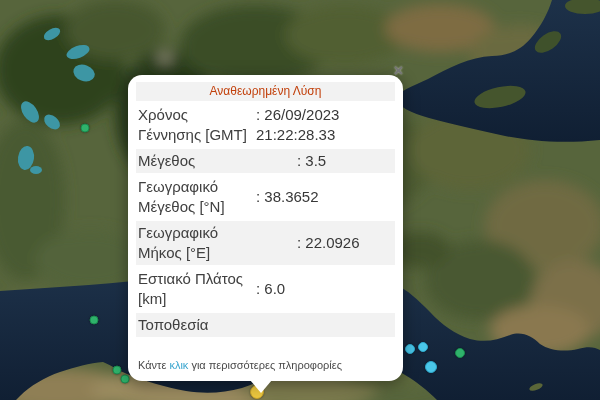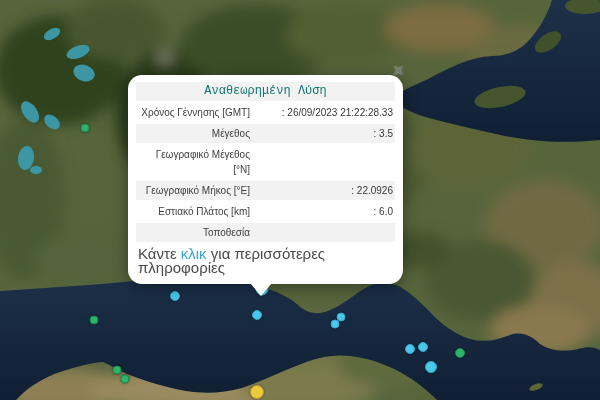--- a/index.html
+++ b/index.html
@@ -13,25 +13,25 @@
   
   .popup{position:absolute;left:128px;top:75px;width:275px;background:#ffffff;border-radius:14px;
          box-shadow:0 3px 16px rgba(0,0,0,.4);z-index:5;}
   .popup-tail{position:absolute;bottom:-12px;left:122px;width:0;height:0;
               border-left:11px solid transparent;border-right:11px solid transparent;
               border-top:13px solid #ffffff;}
   .popup-close{position:absolute;top:-12px;right:0px;color:#757575;font-size:16px;line-height:16px;
                font-weight:bold;cursor:pointer;text-shadow:0 0 2px rgba(255,255,255,.6);}
   .popup-inner{padding:7px 8px 8px 8px;display:flex;flex-direction:column;gap:2px;}
   .popup-header{background:#f2f2f2;text-align:center;font-size:12px;line-height:17px;padding:1px 0;}
-  .prow{display:flex;align-items:center;font-size:10px;line-height:15px;color:#404040;text-align:right;}
+  .prow{display:flex;align-items:center;font-size:15px;line-height:20px;color:#404040;}
   .prow.alt{background:#f2f2f2;gap:41px;}
   .prow .lbl{flex:0 0 112px;padding:2px 2px 2px 2px;}
   .prow .val{flex:1;padding:2px 2px 2px 4px;color:#383838;}
-  .popup-footer{font-size:15px;line-height:14px;color:#4a4a4a;padding:3px 2px 1px 2px;}
+  .popup-footer{font-size:11px;line-height:14px;color:#4a4a4a;padding:3px 2px 1px 2px;margin-top:16px;}
   .popup-footer a{text-decoration:none;cursor:pointer;}
 </style>
 </head>
 <body>
 
 <div class="viewport">
 
   <svg class="map-svg" width="600" height="400" viewBox="0 0 600 400">
     <defs>
       <filter id="soft" x="-40%" y="-40%" width="180%" height="180%">
@@ -118,32 +118,33 @@
       <div class="marker" style="left: 460px; top: 353px; width: 10px; height: 10px; background: rgb(47, 178, 107); border: 1.5px solid rgb(26, 140, 79);"></div>
       <div class="marker" style="left: 431px; top: 367px; width: 12px; height: 12px; background: rgb(74, 199, 233); border: 1.5px solid rgb(47, 169, 205);"></div>
       <div class="marker" style="left: 117px; top: 370px; width: 9px; height: 9px; background: rgb(47, 178, 107); border: 1.5px solid rgb(26, 140, 79);"></div>
       <div class="marker" style="left: 125px; top: 379px; width: 9px; height: 9px; background: rgb(47, 178, 107); border: 1.5px solid rgb(26, 140, 79);"></div>
       <div class="marker" style="left: 257px; top: 392px; width: 14px; height: 14px; background: rgb(237, 200, 63); border: 1.5px solid rgb(195, 160, 43);"></div>
     </div>
 
   <div class="popup">
     <div class="popup-close">×</div>
     <div class="popup-inner">
-      <div class="popup-header" style="color: #0f766e; font-family: Liberation Mono, monospace;">Αναθεωρημένη Λύση</div>
+      <div class="popup-header" style="color: #c2410c;">Αναθεωρημένη Λύση</div>
 
       <div class="prow">
         <div class="lbl">Χρόνος Γέννησης [GMT]</div>
         <div class="val">: 26/09/2023 21:22:28.33</div>
       </div>
       <div class="prow alt">
         <div class="lbl">Μέγεθος</div>
         <div class="val">: 3.5</div>
       </div>
       <div class="prow">
         <div class="lbl">Γεωγραφικό Μέγεθος [°N]</div>
+        <div class="val">: 38.3652</div>
       </div>
       <div class="prow alt">
         <div class="lbl">Γεωγραφικό Μήκος [°E]</div>
         <div class="val">: 22.0926</div>
       </div>
       <div class="prow">
         <div class="lbl">Εστιακό Πλάτος [km]</div>
         <div class="val">: 6.0</div>
       </div>
       <div class="prow alt">

